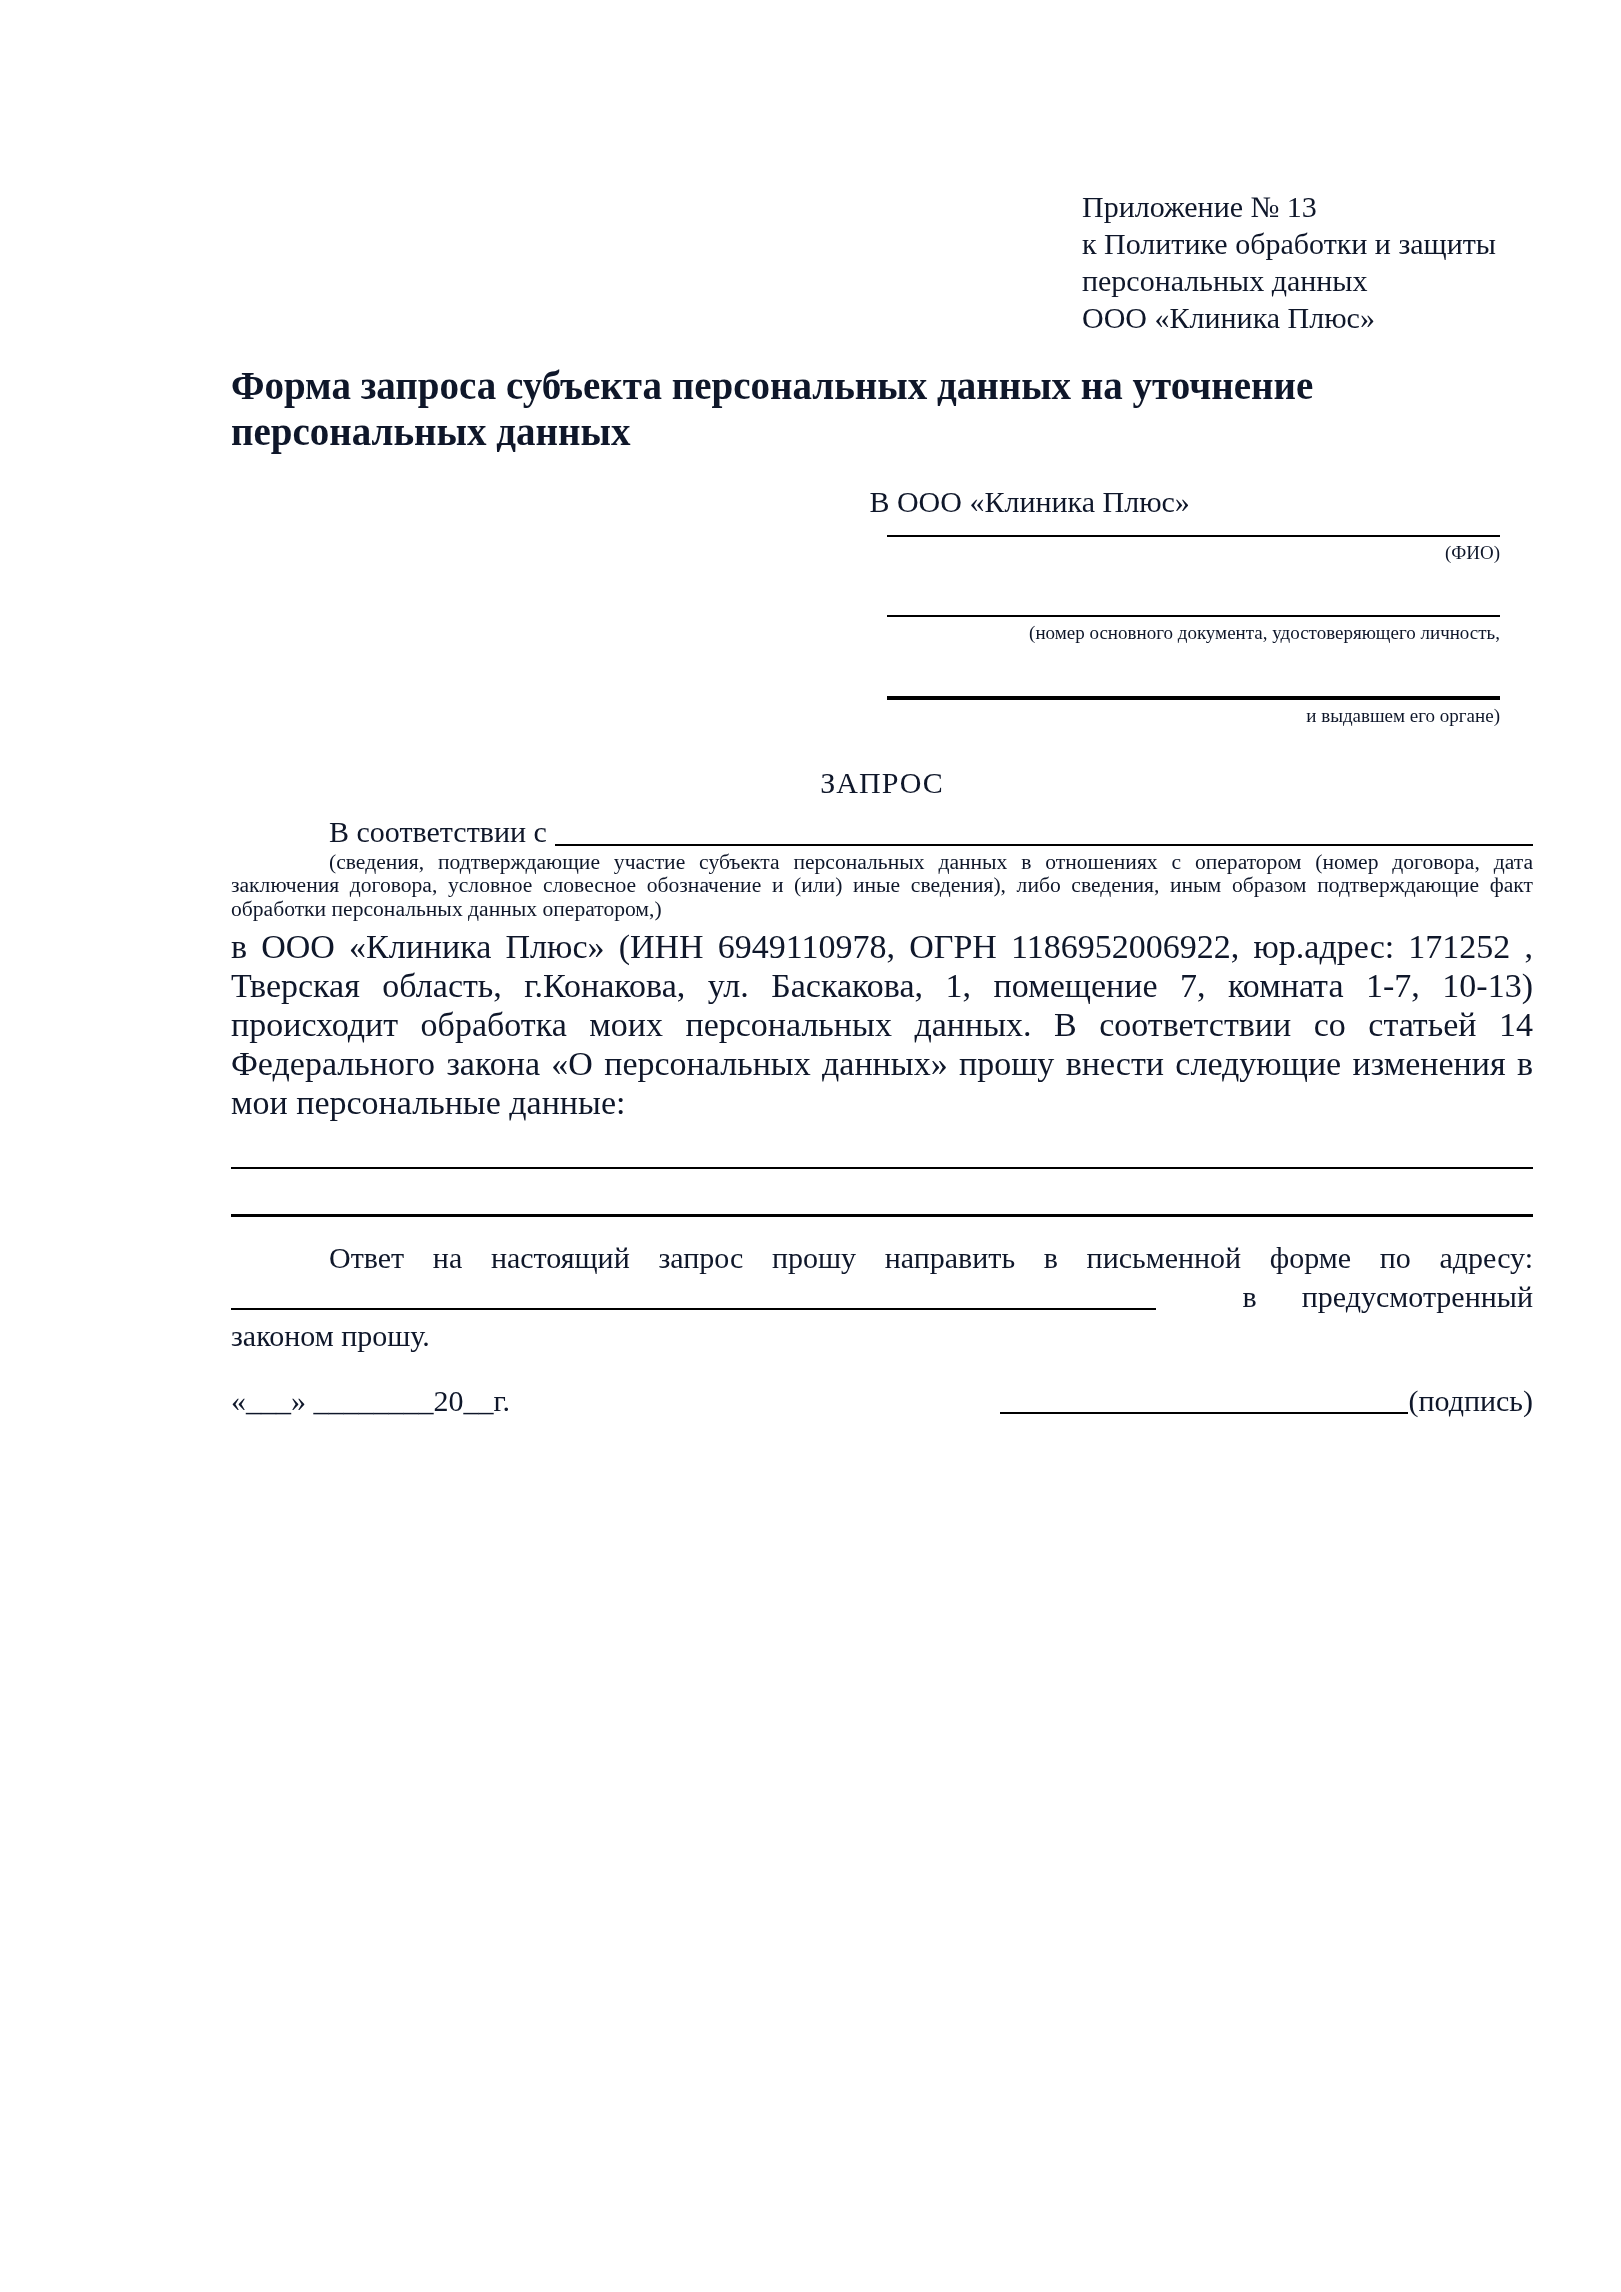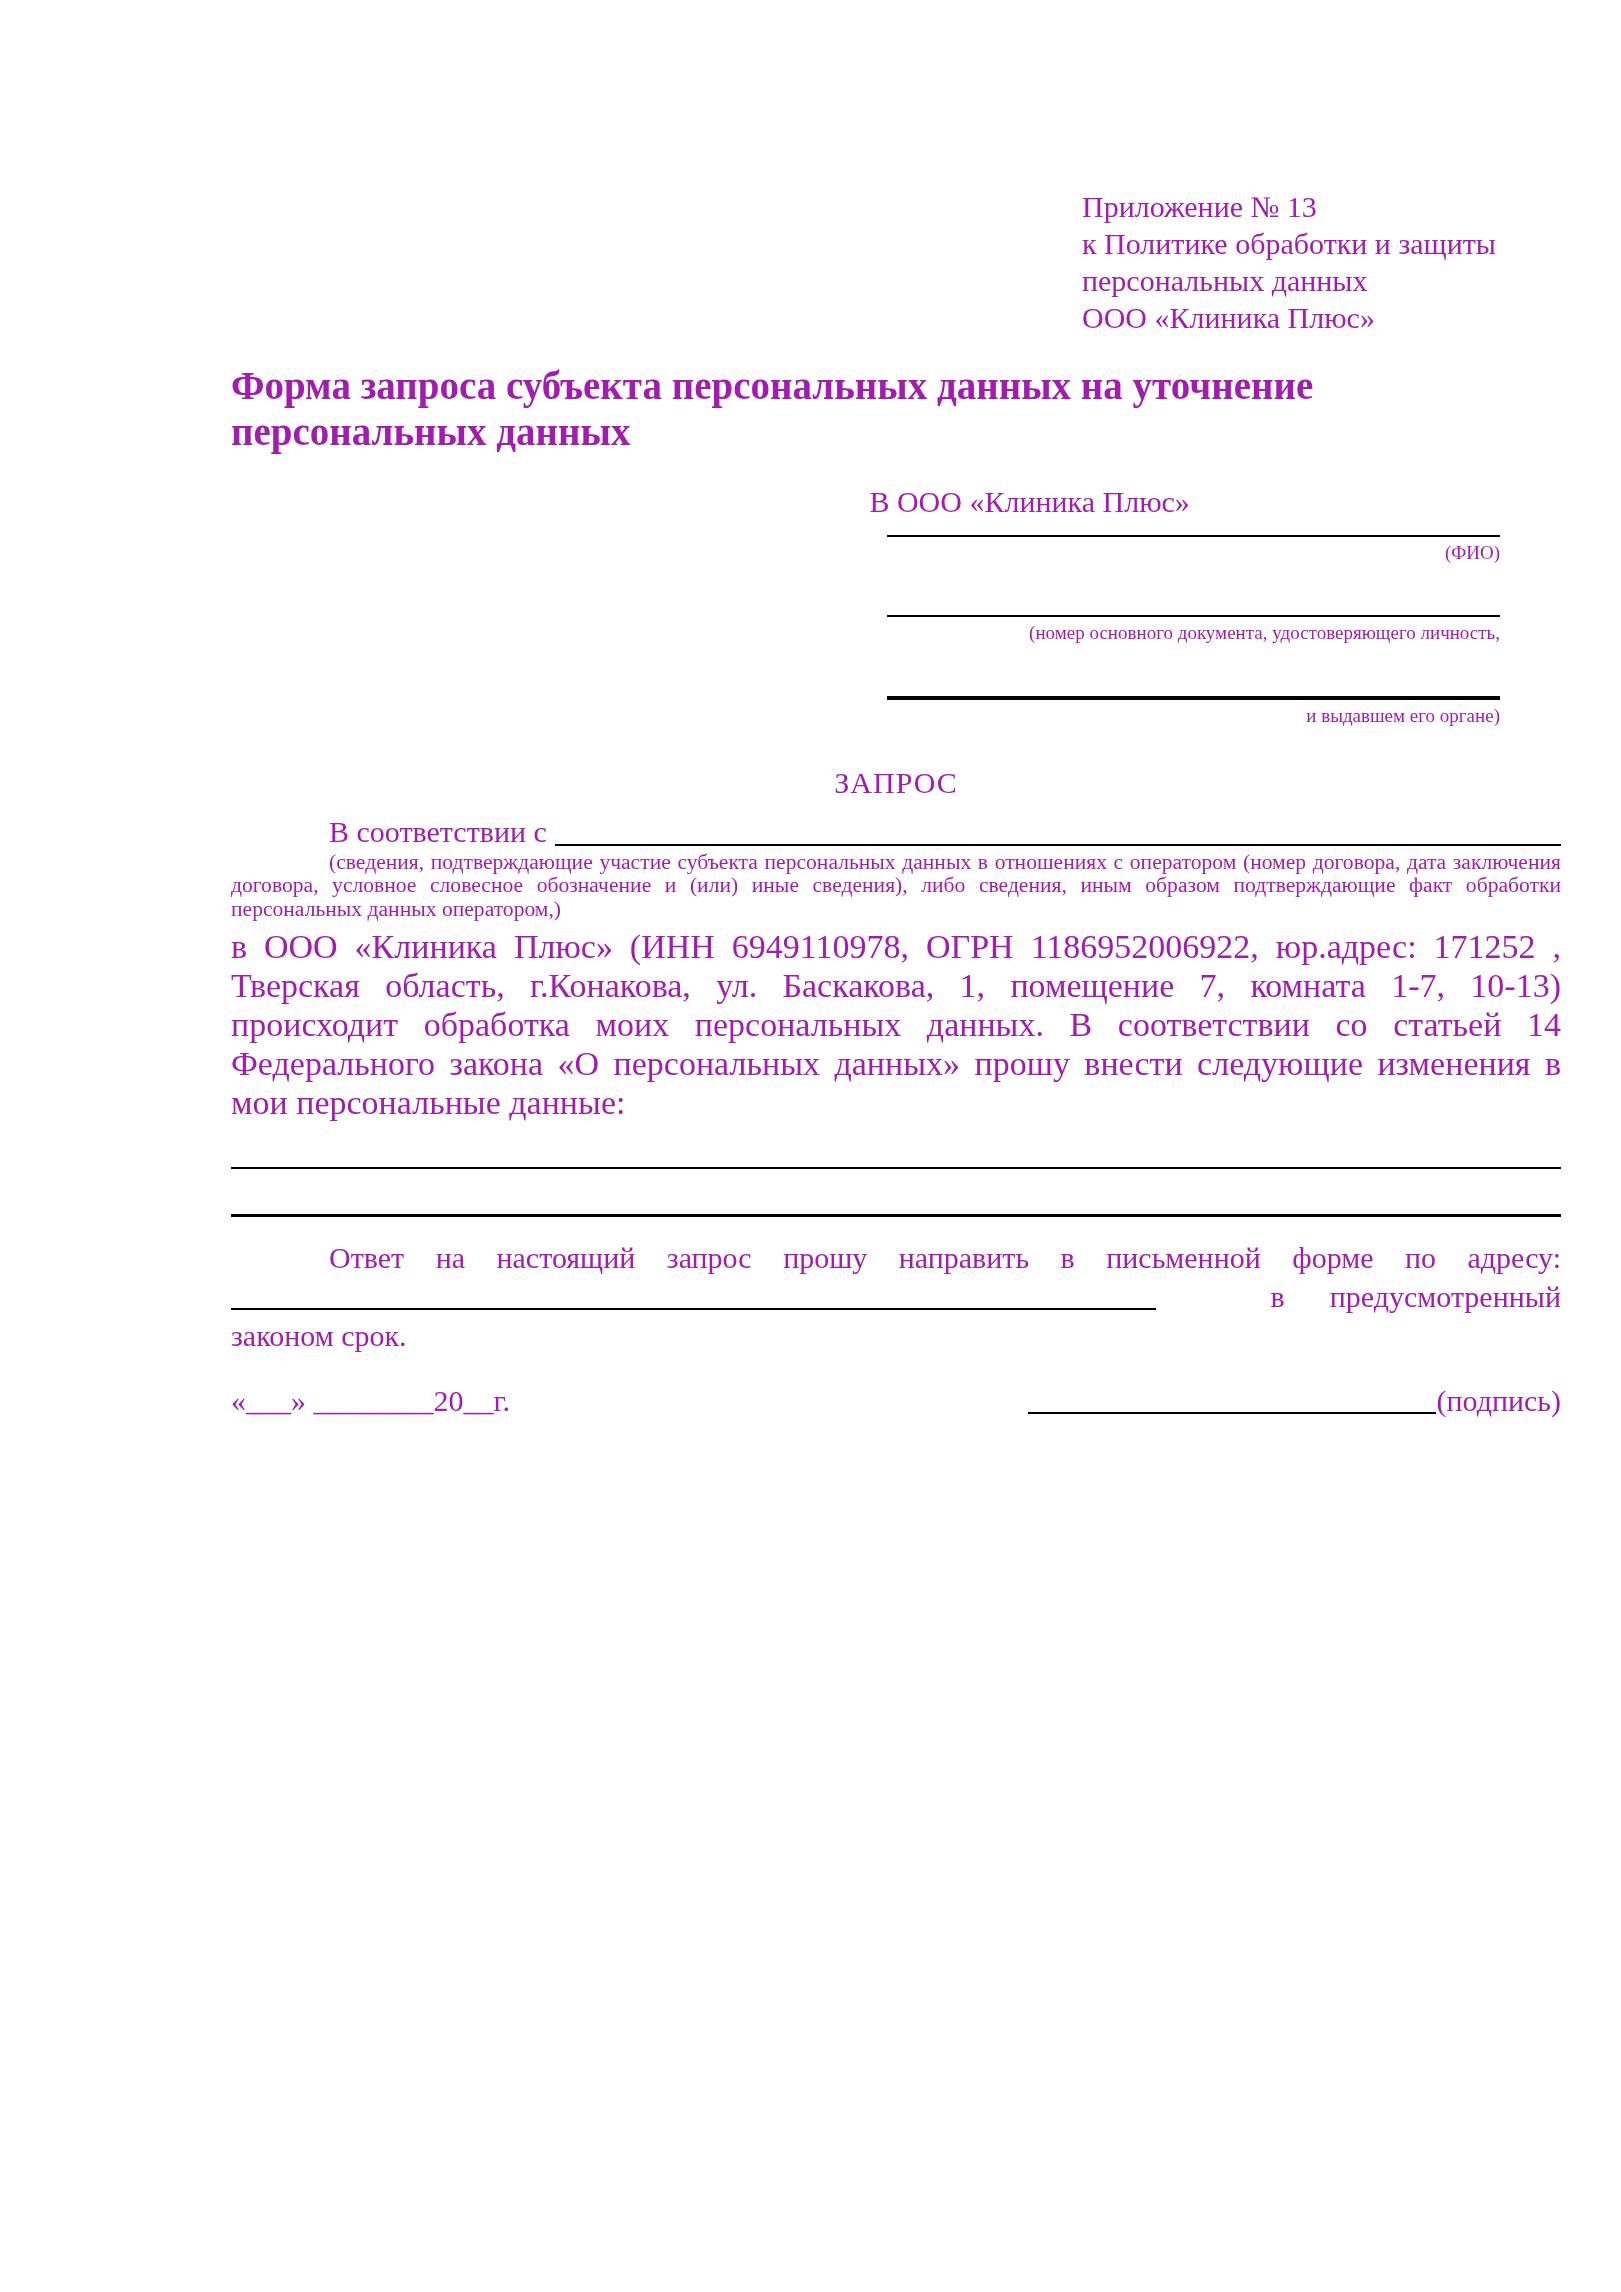--- a/index.html
+++ b/index.html
@@ -1,24 +1,24 @@
 <!DOCTYPE html>
 <html><head>
 <meta charset="utf-8">
 <style>
   html, body { margin: 0; padding: 0; background: #ffffff; }
   .page {
     position: relative;
     width: 1621px;
     height: 2293px;
     background: #ffffff;
-    color: #a21caf;
+    color: #0f172a;
     font-family: "Liberation Serif", "DejaVu Serif", serif;
     box-sizing: border-box;
-    padding: 188px 60px 0 231px;
+    padding: 188px 88px 0 231px;
     overflow: hidden;
   }
   .annex {
     margin-left: 851px;
     font-size: 30px;
     line-height: 37px;
     white-space: nowrap;
   }
   .title {
     margin-top: 26.5px;
@@ -142,21 +142,21 @@
   <div class="answer1">Ответ на настоящий запрос прошу направить в письменной форме по адресу:</div>
 
   <div class="answer2">
     <span class="answer2-fill"></span>
     <span class="answer2-spacer"></span>
     <span>в</span>
     <span class="answer2-gap"></span>
     <span>предусмотренный</span>
   </div>
 
-  <div class="answer3">законом срок.</div>
+  <div class="answer3">законом прошу.</div>
 
   <div class="footer-row">
     <span>«___» ________20__г.</span>
     <span class="sig-group">
       <span class="sig-line"></span>
       <span>(подпись)</span>
     </span>
   </div>
 
 </div>

